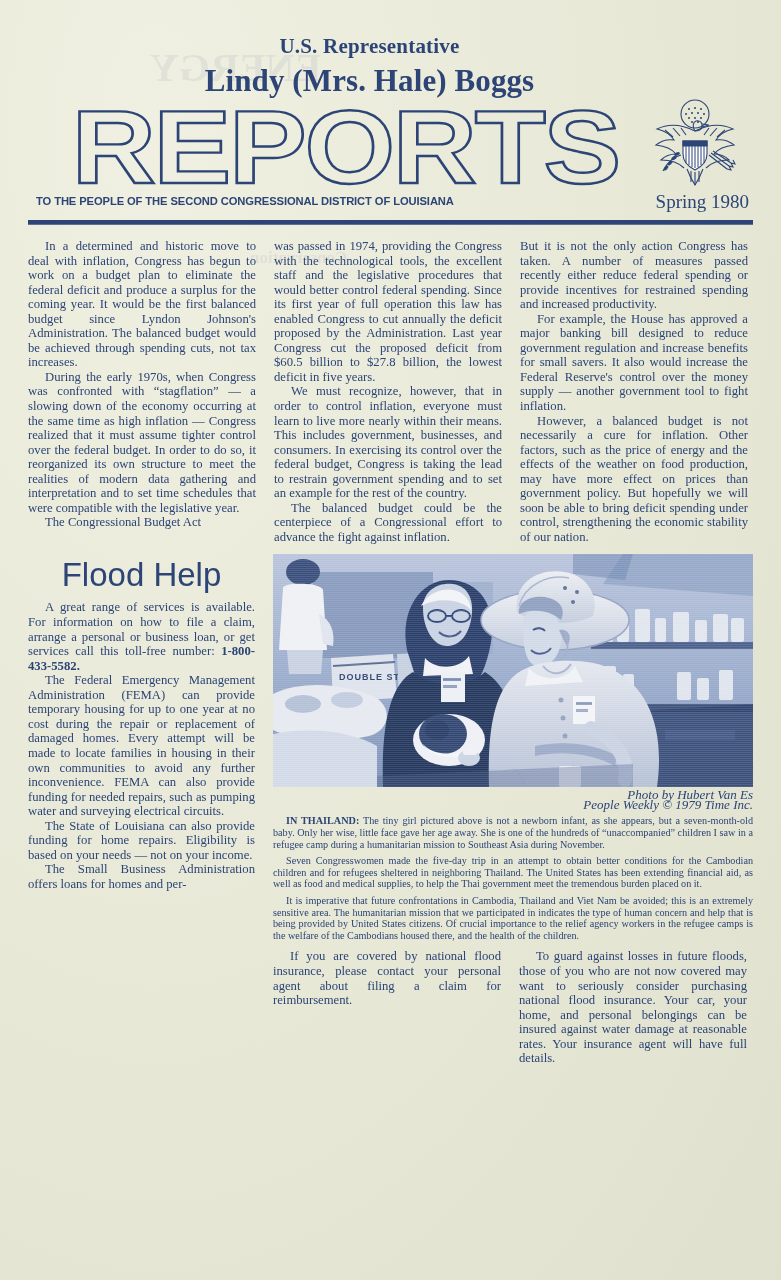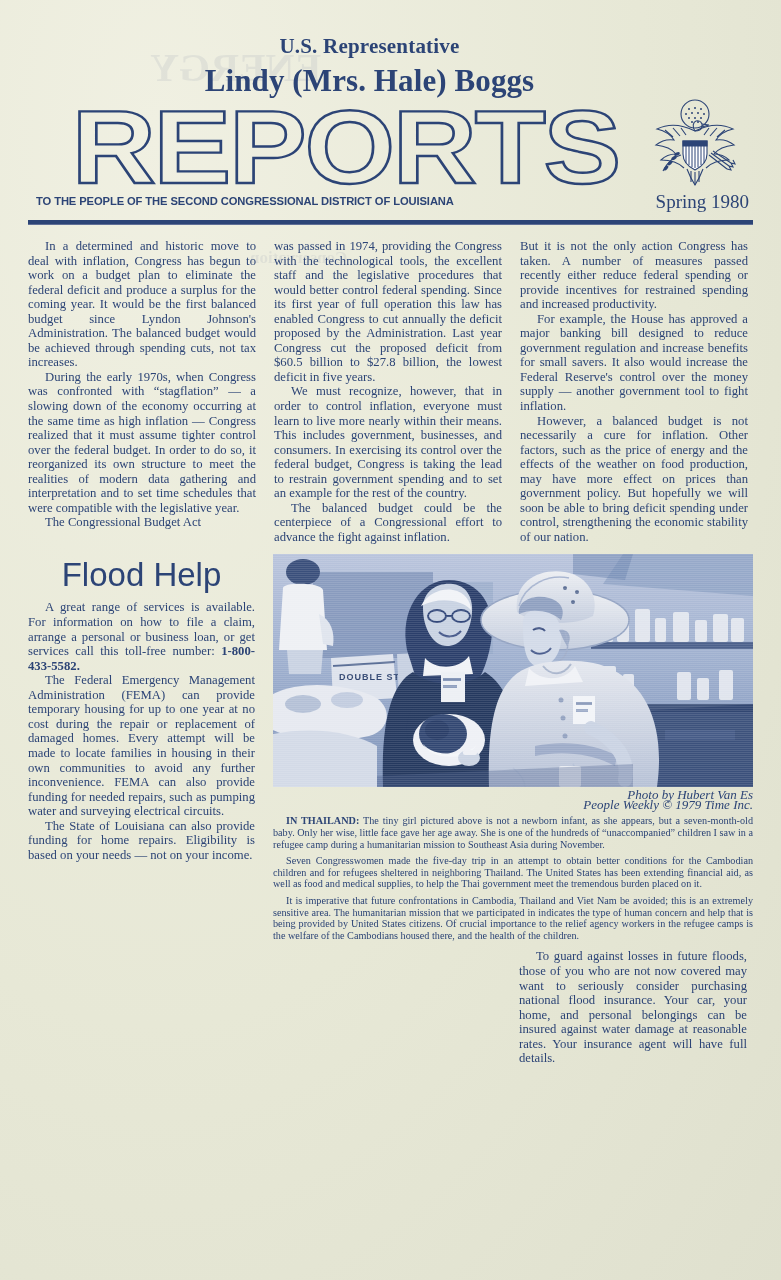--- a/index.html
+++ b/index.html
@@ -172,20 +172,21 @@
       </div>
     </div>
 
     <div class="lower">
 
       <div class="flood-col">
         <div class="flood-head">Flood Help</div>
         <p><span>A great range of services is available. For information on how to file a claim, arrange a personal or business loan, or get services call this toll-free number: </span><b>1-800-433-5582.</b></p>
         <p>The Federal Emergency Management Administration (FEMA) can provide temporary housing for up to one year at no cost during the repair or replacement of damaged homes. Every attempt will be made to locate families in housing in their own communities to avoid any further inconvenience. FEMA can also provide funding for needed repairs, such as pumping water and surveying electrical circuits.</p>
         <p>The State of Louisiana can also provide funding for home repairs. Eligibility is based on your needs — not on your income.</p>
+        <p>The Small Business Administration offers loans for homes and per-</p>
       </div>
 
       <div class="right-block">
 
         <div class="photo">
           <svg viewBox="0 0 480 233" preserveAspectRatio="none">
             <defs>
               <linearGradient id="bgTone" x1="0" y1="0" x2="0" y2="1">
                 <stop offset="0%" stop-color="#b9c4dc"></stop>
                 <stop offset="45%" stop-color="#9fb0cf"></stop>
@@ -344,20 +345,21 @@
           <div>Photo by Hubert Van Es</div>
           <div>People Weekly © 1979 Time Inc.</div>
         </div>
 
         <p class="capt first"><b>IN THAILAND:</b><span> The tiny girl pictured above is not a newborn infant, as she appears, but a seven-month-old baby. Only her wise, little face gave her age away. She is one of the hundreds of “unaccompanied” children I saw in a refugee camp during a humanitarian mission to Southeast Asia during November.</span></p>
         <p class="capt">Seven Congresswomen made the five-day trip in an attempt to obtain better conditions for the Cambodian children and for refugees sheltered in neighboring Thailand. The United States has been extending financial aid, as well as food and medical supplies, to help the Thai government meet the tremendous burden placed on it.</p>
         <p class="capt">It is imperative that future confrontations in Cambodia, Thailand and Viet Nam be avoided; this is an extremely sensitive area. The humanitarian mission that we participated in indicates the type of human concern and help that is being provided by United States citizens. Of crucial importance to the relief agency workers in the refugee camps is the welfare of the Cambodians housed there, and the health of the children.</p>
 
         <div class="cols2">
           <div class="col">
+            <p>If you are covered by national flood insurance, please contact your personal agent about filing a claim for reimbursement.</p>
           </div>
           <div class="col">
             <p>To guard against losses in future floods, those of you who are not now covered may want to seriously consider purchasing national flood insurance. Your car, your home, and personal belongings can be insured against water damage at reasonable rates. Your insurance agent will have full details.</p>
           </div>
         </div>
       </div>
     </div>
   </div>
 </div>
 

